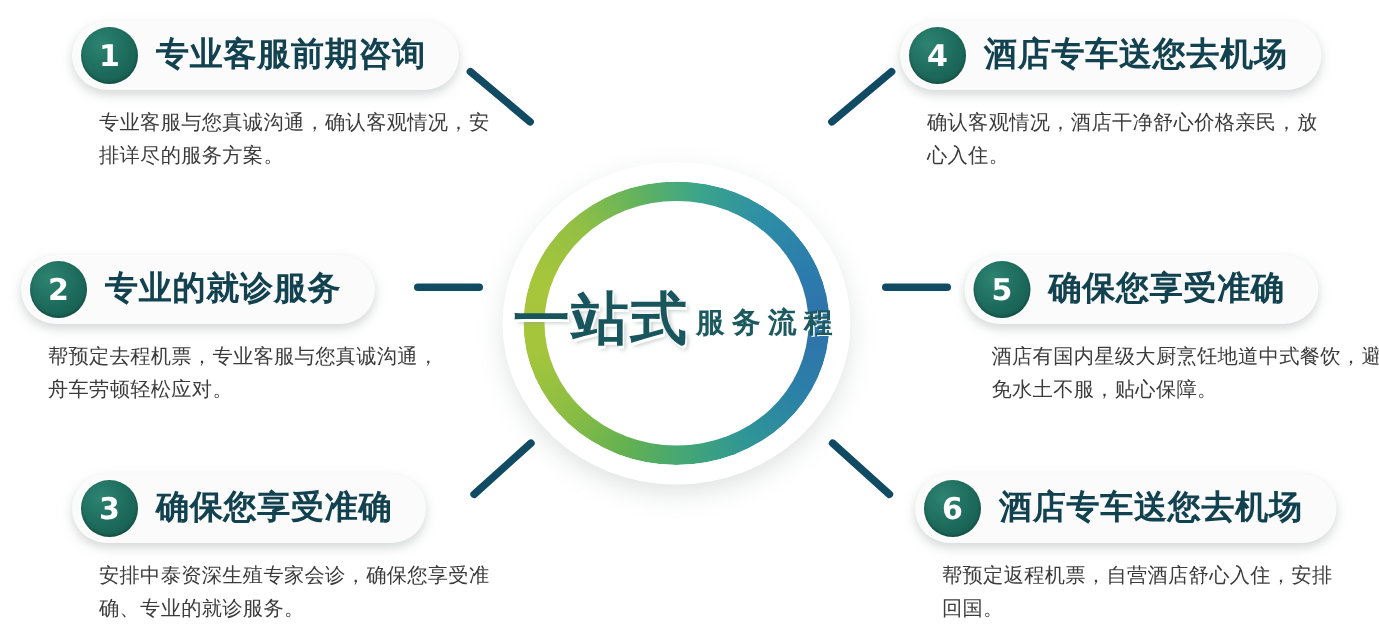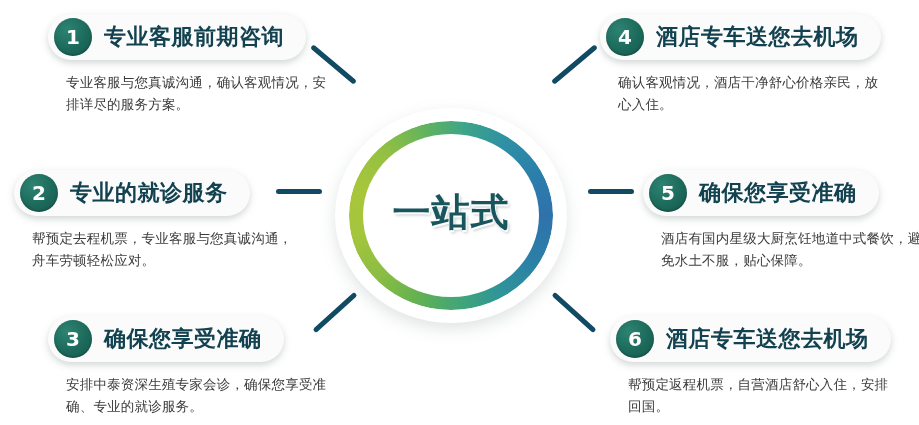--- a/index.html
+++ b/index.html
@@ -174,20 +174,21 @@
 <body>
 
 <div id="stage">
 
   <div id="hub">
     <div id="hub-ring-outer"></div>
     <div id="hub-ring"></div>
     <div id="hub-inner"></div>
     <div id="hub-text">
       <div id="hub-title">一站式</div>
+      <div id="hub-sub">服务流程</div>
     </div>
   </div>
 
   <div class="connector" id="conn-1"></div>
   <div class="connector" id="conn-2"></div>
   <div class="connector" id="conn-3"></div>
   <div class="connector" id="conn-4"></div>
   <div class="connector" id="conn-5"></div>
   <div class="connector" id="conn-6"></div>
 

